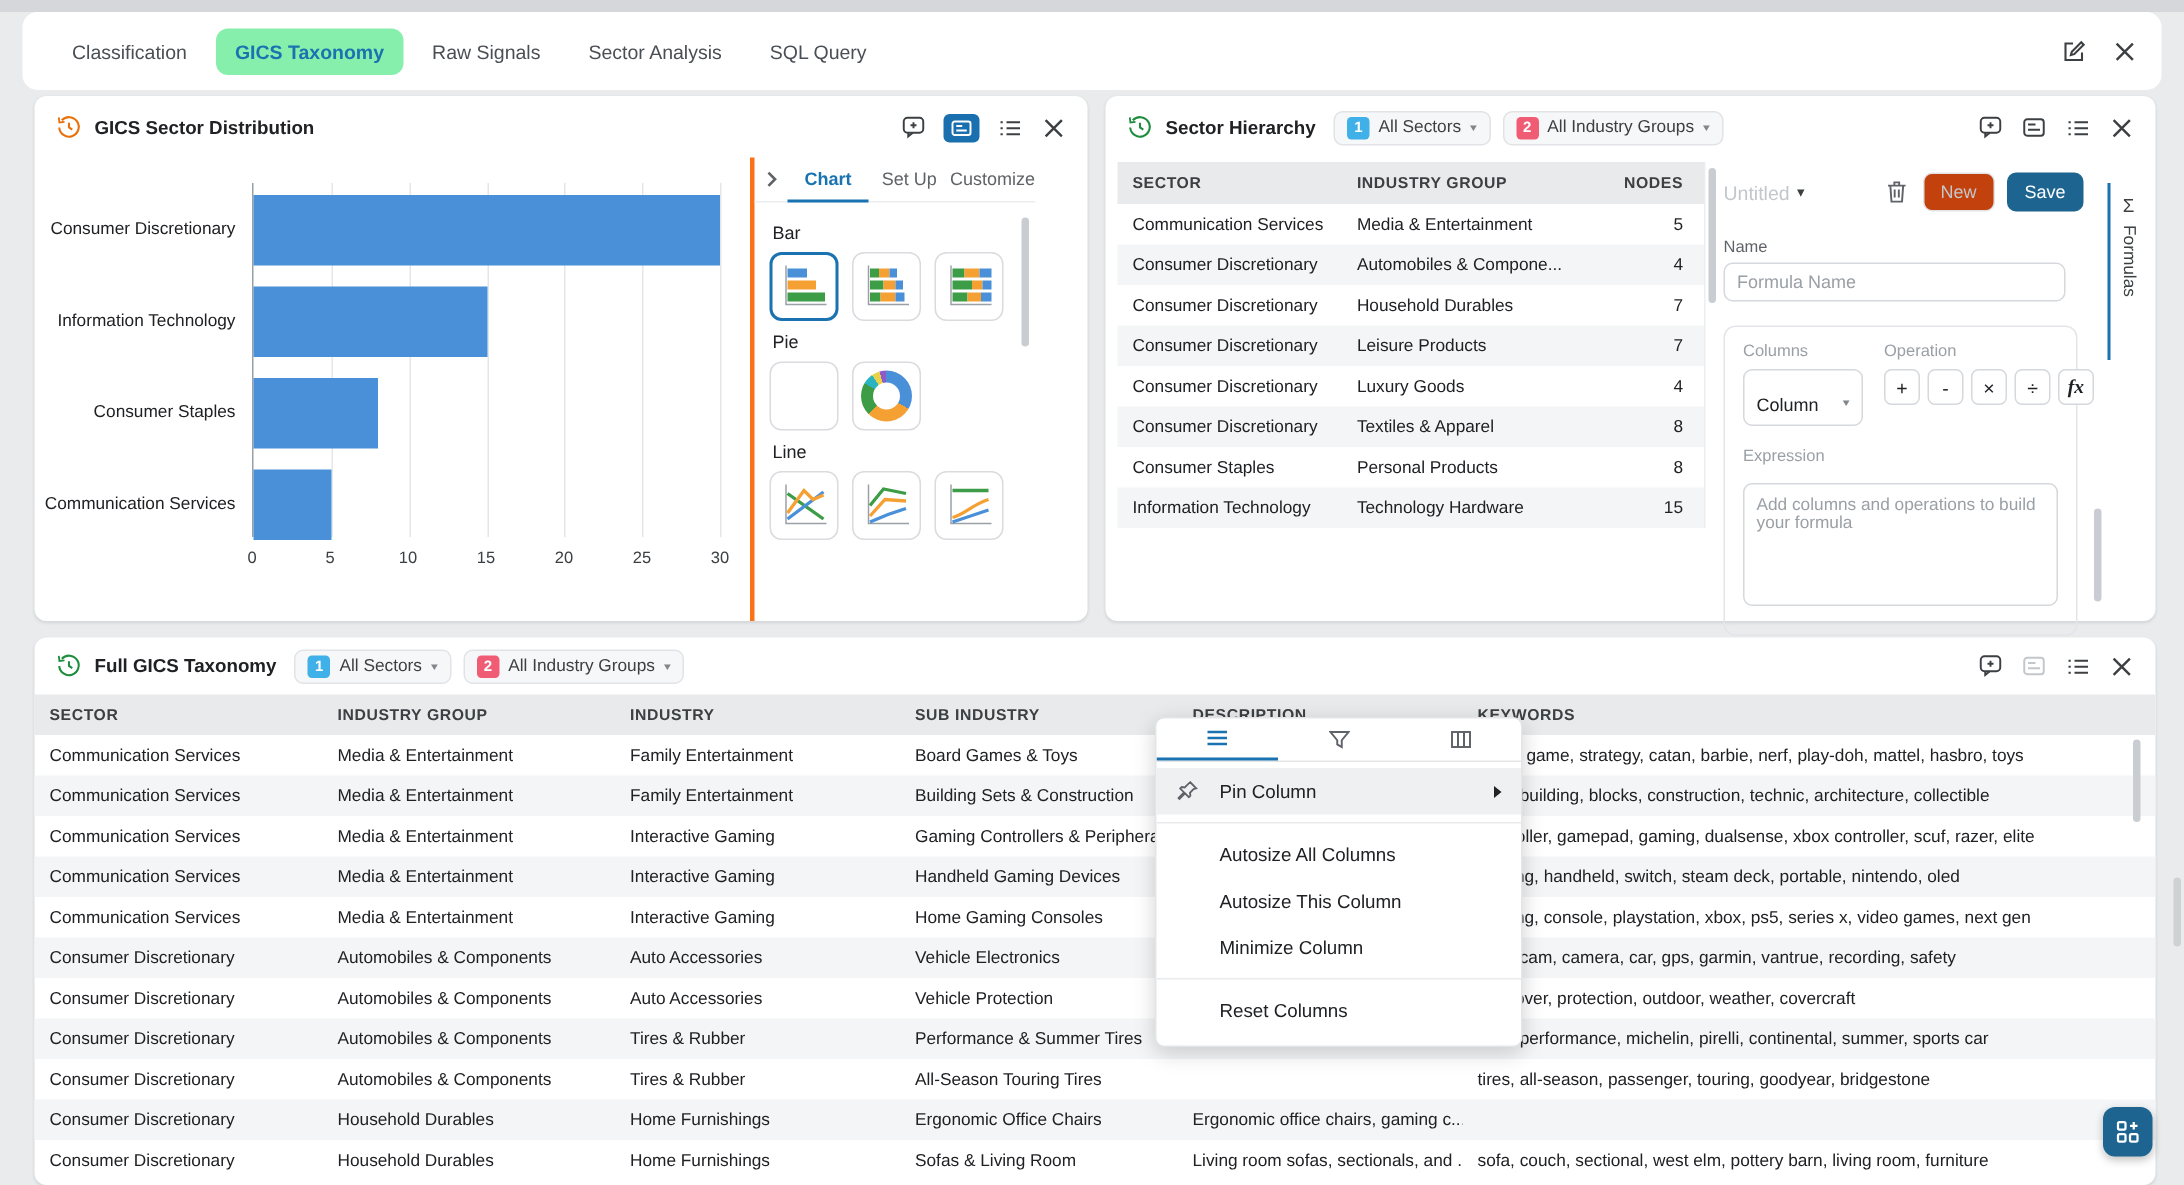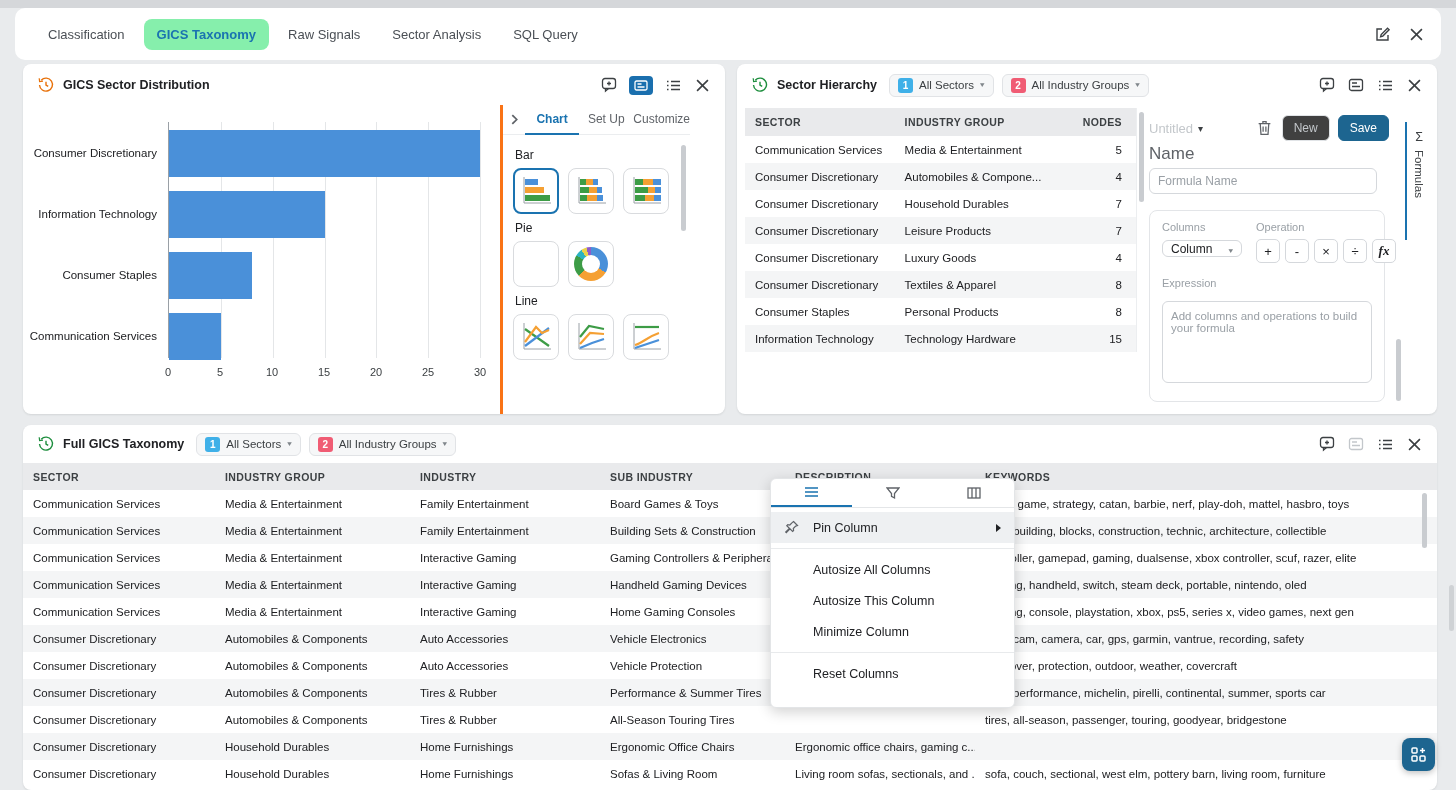--- a/index.html
+++ b/index.html
@@ -47,32 +47,32 @@
   
   .tbl-head { display:flex; background:#e9eaec; font-size:10.5px; font-weight:bold; color:#3c4043; letter-spacing:.4px; align-items:center; }
   .tbl-row { display:flex; font-size:11.5px; color:#202124; align-items:center; }
   .tbl-row.stripe { background:#f4f5f6; }
   .cell { padding-left:10px; white-space:nowrap; overflow:hidden; }
   
   .formulas { position:absolute; left:412px; top:50px; width:240px; }
   .f-top { display:flex; align-items:center; gap:8px; height:28px; }
   .untitled { font-size:13px; color:#c3c7cb; display:flex; align-items:center; gap:5px; cursor:pointer; }
   .untitled .dk { color:#3c4043; font-size:10px; }
-  .btn { border-radius:6px; font-size:12px; height:26px; padding:0 11px; cursor:pointer; background:#404040; border:1px solid #e1e4e7; }
+  .btn { border-radius:6px; font-size:12px; height:26px; padding:0 11px; cursor:pointer; background:#c2410c; border:1px solid #e1e4e7; }
   .btn.disabled { color:#c3c7cb; }
   .btn.primary { background:#1d6590; border-color:#1d6590; color:#fff; }
-  .f-label { font-size:17px; color:#5f6368; margin:2px 0 4px; }
+  .f-label { font-size:11px; color:#5f6368; margin:17px 0 4px; }
   .f-input { width:228px; height:26px; border:1px solid #d5d8dc; border-radius:6px; padding:0 8px; font-size:12px; color:#202124;
     font-family:"Liberation Sans",sans-serif; }
   .f-input::placeholder, .f-area::placeholder { color:#9aa0a6; }
   .f-box { margin-top:16px; width:236px; border:1px solid #e3e5e8; border-radius:8px; padding:10px 12px 14px; }
   .f-grid { display:flex; gap:14px; }
   .sub-label { font-size:11px; color:#9aa0a6; margin-bottom:6px; }
-  .select { display:inline-flex; align-items:flex-end; justify-content:space-between; width:80px; height:17px; border:1px solid #d5d8dc;
-    border-radius:6px; padding:0 8px; font-size:12px; color:#202124; cursor:pointer; }
+  .select { display:inline-flex; align-items:flex-start; justify-content:space-between; width:80px; height:38px; border:1px solid #d5d8dc;
+    border-radius:6px; padding:16px 8px; font-size:12px; color:#202124; cursor:pointer; }
   .ops { display:flex; gap:5px; }
   .op { width:24px; height:24px; border:1px solid #d5d8dc; border-radius:5px; background:#fff; font-size:13px; color:#202124;
     display:inline-flex; align-items:center; justify-content:center; cursor:pointer; }
   .op.fx { font-style:italic; font-family:"Liberation Serif",serif; font-weight:bold; font-size:13px; }
   .f-area { margin-top:6px; width:210px; height:82px; border:1px solid #d5d8dc; border-radius:6px; padding:8px; font-size:11.5px;
     color:#202124; resize:none; font-family:"Liberation Sans",sans-serif; }
   .side-tab { position:absolute; left:668px; top:58px; width:26px; height:118px; border-left:2px solid #1a73b0;
     display:flex; flex-direction:column; align-items:center; padding-top:8px; gap:6px; cursor:pointer; }
   .side-tab .sigma { font-size:12.5px; color:#3c4043; }
   .side-tab .vtext { writing-mode:vertical-rl; font-size:11.5px; color:#3c4043; }
@@ -582,21 +582,21 @@
           <path d="M1 1h12L8.5 6.5V11l-3-1.7V6.5z"></path>
         </svg>
       </div>
       <div class="menu-tab">
         <svg width="14" height="12" viewBox="0 0 14 12" fill="none" stroke="#5f6368" stroke-width="1.3">
           <rect x="1" y="1" width="12" height="10"></rect>
           <path d="M5 1v10M9 1v10"></path>
         </svg>
       </div>
     </div>
-  <div id="menu-items" style="padding:4px 0 18px;">
+  <div id="menu-items" style="padding:4px 0 8px;">
       <div class="menu-item hl">
         <span class="mi-icon"><svg width="15" height="15" viewBox="0 0 15 15" fill="none" stroke="#5f6368" stroke-width="1.2">
             <path d="M9.5 1.5l4 4-1.8.6-2.4 2.4.3 2-1 1L6 8.9 2.3 12.6l-.6-.6L5.4 8.3 2.8 5.7l1-1 2 .3 2.4-2.4z"></path>
           </svg></span>
         <span>Pin Column</span>
         <span class="arrow"></span>
       </div>
       <div class="menu-sep"></div>
       <div class="menu-item">
         <span>Autosize All Columns</span>

